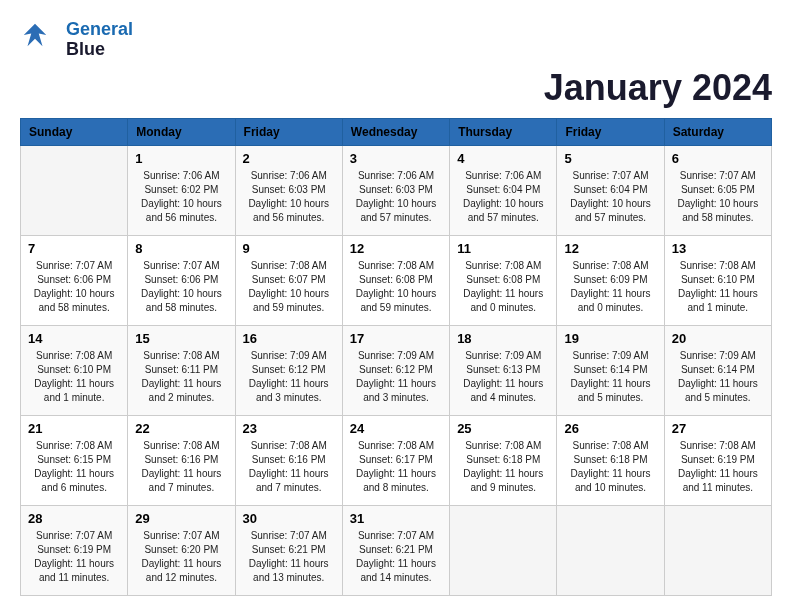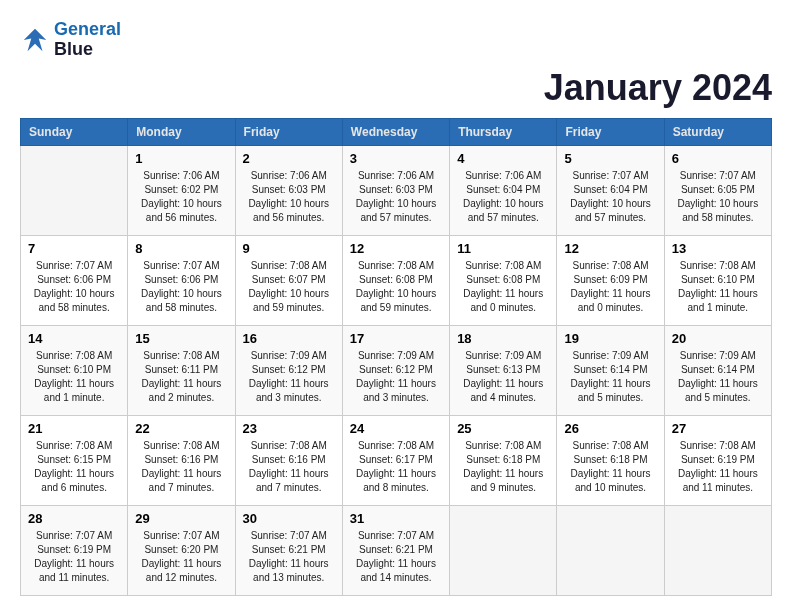--- a/index.html
+++ b/index.html
@@ -11,22 +11,21 @@
       padding: 20px;
     }
     .header {
       display: flex;
       justify-content: space-between;
       align-items: flex-start;
       margin-bottom: 10px;
     }
     .logo {
       display: flex;
-      align-items: center;
-      gap: 4px;
+      gap: 16px;
     }
     .logo-text {
       font-size: 18px;
       font-weight: bold;
       color: #1a1a2e;
       line-height: 1.1;
     }
     .logo-text span {
       color: #1a6ab1;
     }
@@ -48,21 +47,21 @@
       font-size: 14px;
       color: #444;
     }
     table {
       width: 100%;
       border-collapse: collapse;
       font-size: 11px;
     }
     thead tr th {
       background: #2b6db5;
-      color: #e5e5e5;
+      color: #000000;
       font-weight: bold;
       padding: 6px 8px;
       text-align: left;
       font-size: 12px;
       border: 1px solid #2060a0;
     }
     tbody tr td {
       border: 1px solid #ccc;
       padding: 5px 7px;
       vertical-align: top;

